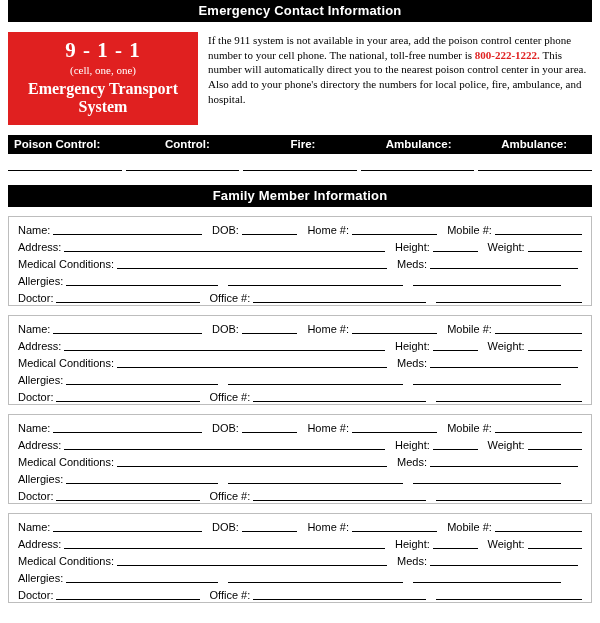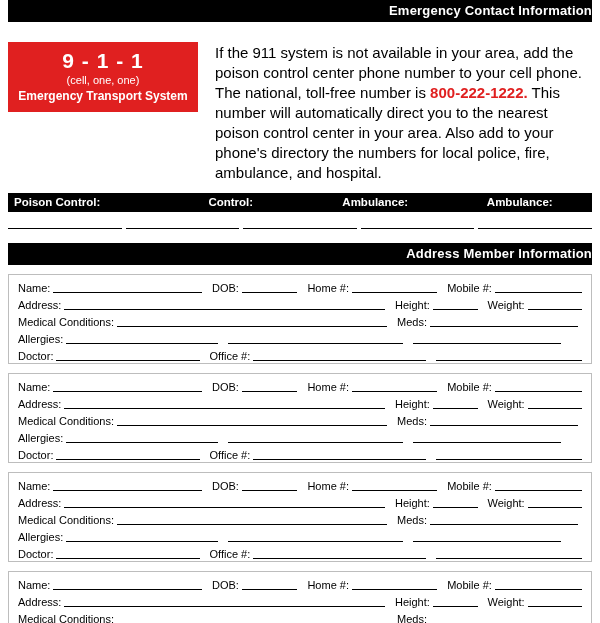--- a/index.html
+++ b/index.html
@@ -21,61 +21,62 @@
     width: 600px;
     height: 623px;
     padding: 0 8px;
     position: relative;
   }
 
   
   .section-bar {
     background: #000;
     color: #fff;
-    text-align: right;
+    text-align: center;
     font-weight: bold;
     font-size: 13px;
     padding: 3px 0 4px 0;
     letter-spacing: 0.2px;
   }
 
   
   .top-block {
     display: flex;
     align-items: flex-start;
-    margin-top: 20px;
-    gap: 17px;
+    margin-top: 10px;
+    gap: 10px;
+    font-family: Liberation Serif, serif;
   }
   .badge-911 {
     width: 190px;
     background: #e02020;
     color: #fff;
     text-align: center;
     padding: 7px 4px 8px 4px;
     flex: 0 0 190px;
   }
   .badge-911 .big {
     font-size: 21px;
     font-weight: bold;
     letter-spacing: 1px;
     line-height: 1.1;
   }
   .badge-911 .sub {
     font-size: 11px;
     margin-top: 2px;
   }
   .badge-911 .tagline {
-    font-size: 12px;
+    font-size: 16px;
     font-weight: bold;
     margin-top: 4px;
     line-height: 1.15;
   }
   .intro-text {
     flex: 1 1 auto;
-    font-size: 15px;
+    font-size: 11px;
     line-height: 1.33;
     padding-top: 1px;
   }
   .intro-text .hotline {
     color: #e02020;
     font-weight: bold;
   }
 
   
   .contact-row {
@@ -112,21 +113,21 @@
     margin-top: 14px;
   }
   .member-card {
     border: 1px solid #bdbdbd;
     margin-top: 9px;
     padding: 7px 9px 8px 9px;
     height: 90px;
   }
   .frow {
     display: flex;
-    align-items: center;
+    align-items: flex-start;
     margin-bottom: 5px;
     font-size: 11px;
     white-space: nowrap;
   }
   .frow:last-child { margin-bottom: 4px; }
   .lbl {
     flex: 0 0 auto;
     padding-right: 3px;
     line-height: 1.1;
   }
@@ -168,33 +169,34 @@
       <div class="tagline">Emergency Transport System</div>
     </div>
     <div class="intro-text">
       <span>If the 911 system is not available in your area, add the poison control center phone number to your cell phone. The national, toll-free number is </span><span class="hotline">800-222-1222.</span><span> This number will automatically direct you to the nearest poison control center in your area. Also add to your phone's directory the numbers for local police, fire, ambulance, and hospital.</span>
     </div>
   </div>
 
   <div class="contact-row">
     <div class="contact-cell left-align">Poison Control:</div>
     <div class="contact-cell">Control:</div>
+    <div class="contact-cell">Fire:</div>
     <div class="contact-cell">Ambulance:</div>
     <div class="contact-cell">Ambulance:</div>
   </div>
 
   <div class="contact-lines">
     <div class="line"></div>
     <div class="line"></div>
     <div class="line"></div>
     <div class="line"></div>
     <div class="line"></div>
   </div>
 
-  <div class="section-bar family-header">Address Member Information</div>
+  <div class="section-bar family-header">Family Member Information</div>
 
   <div class="member-card">
     <div class="frow">
       <span class="lbl">Name:</span>
       <span class="fill w-name"></span>
       <span class="lbl">DOB:</span>
       <span class="fill w-dob"></span>
       <span class="lbl">Home #:</span>
       <span class="fill w-home"></span>
       <span class="lbl">Mobile #:</span>

